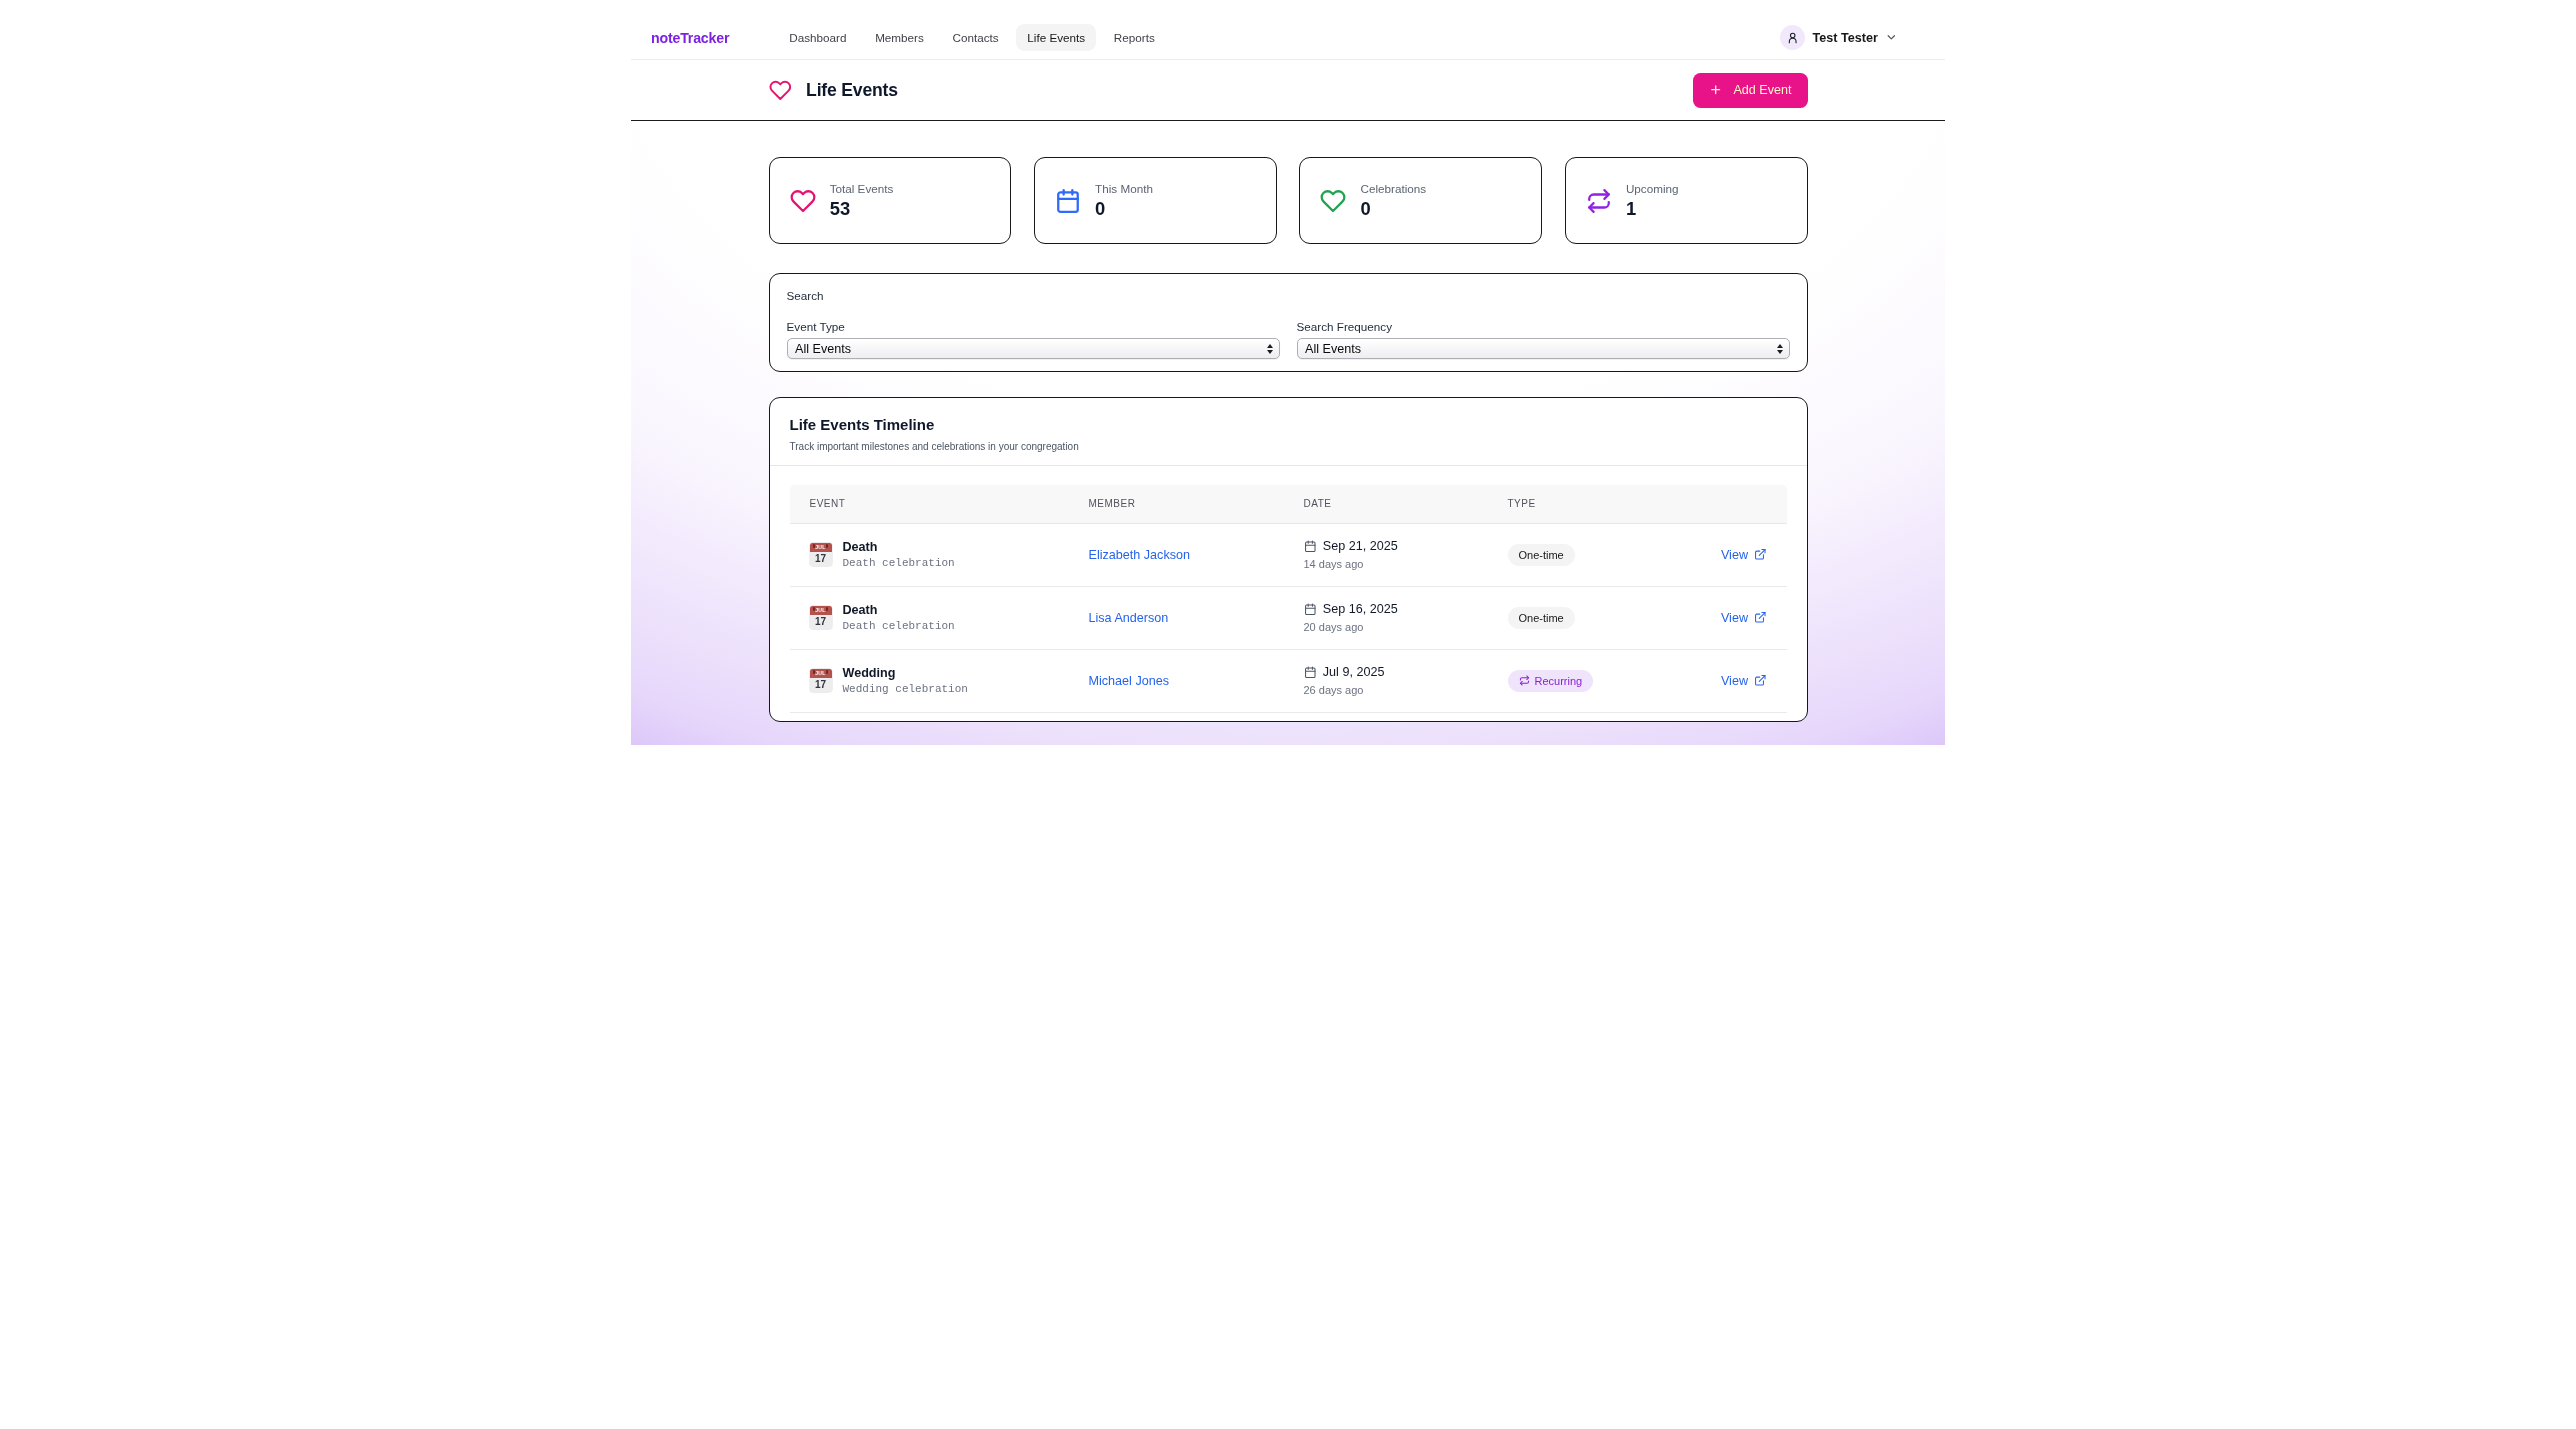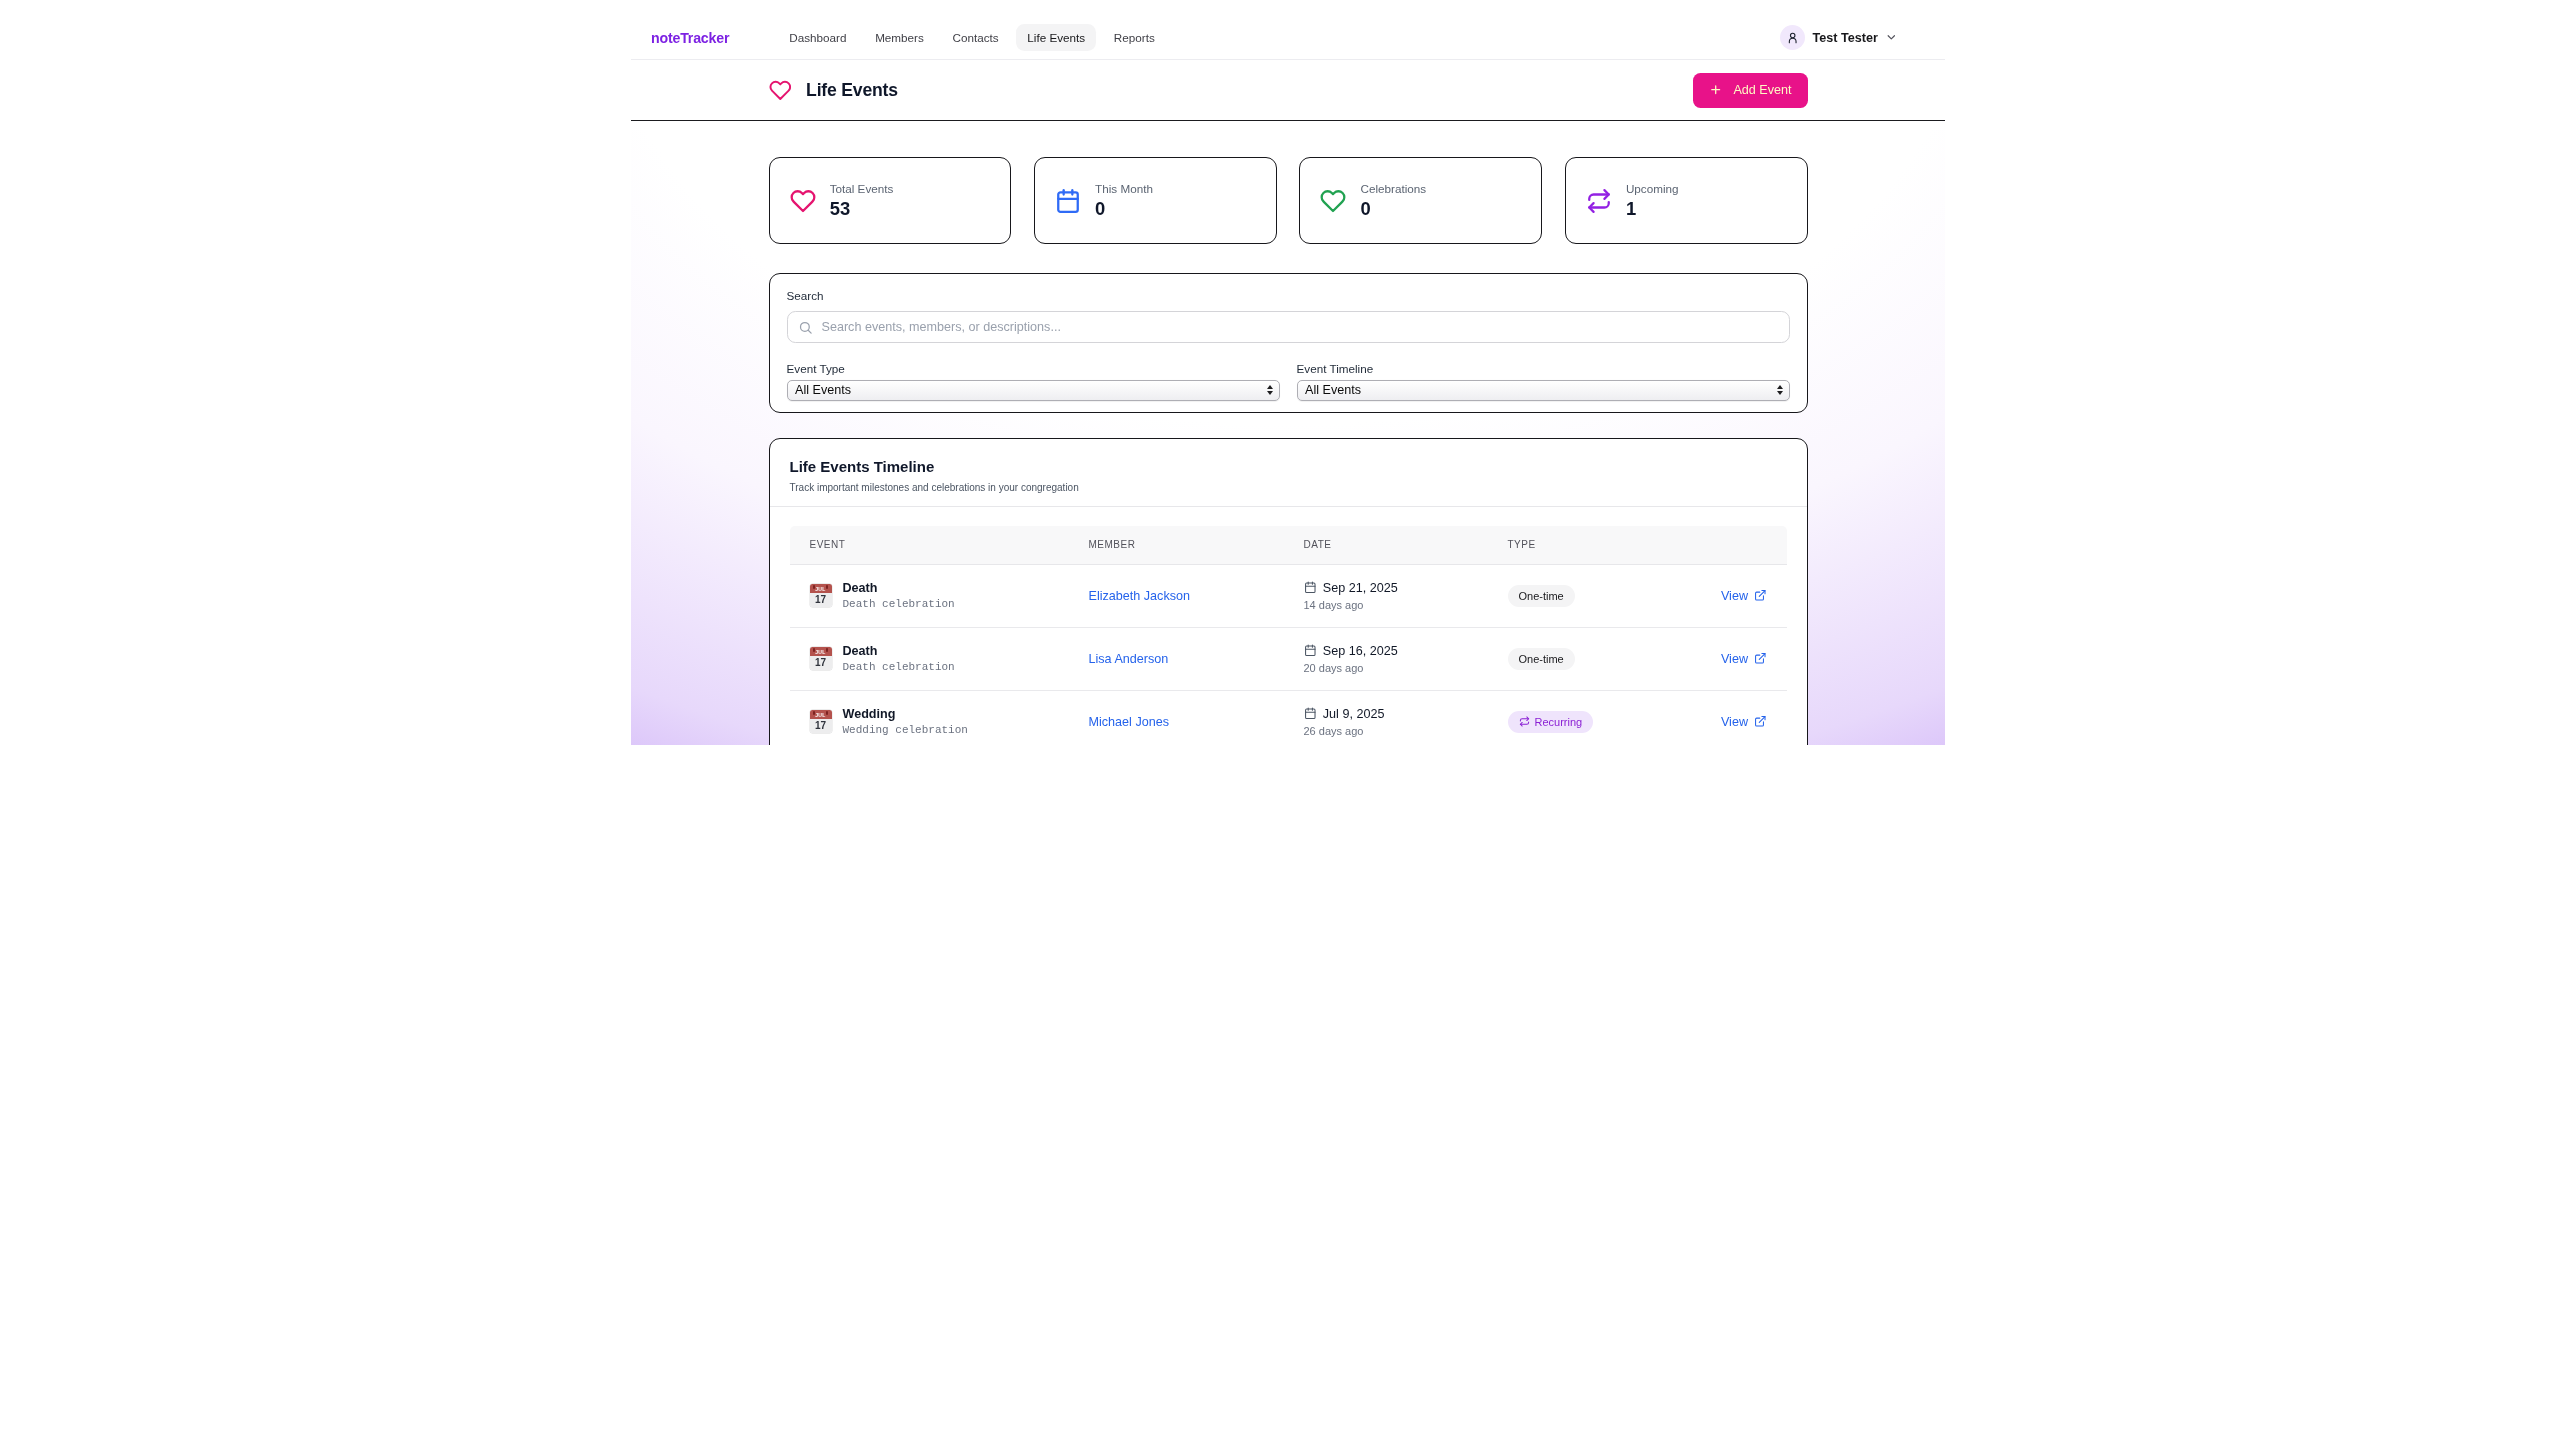--- a/index.html
+++ b/index.html
@@ -269,42 +269,33 @@
         </span>
         <div class="stat-text">
           <div class="stat-label">Upcoming</div>
           <div class="stat-value">1</div>
         </div>
       </div>
     </section>
 
     <section class="panel filter-panel">
       <label class="field-label">Search</label>
-      <div class="search-box">
-        <span class="search-icon">
-          <svg width="15" height="15" viewBox="0 0 24 24" fill="none" stroke="currentColor" stroke-width="2" stroke-linecap="round">
-              <circle cx="11" cy="11" r="7"></circle>
-              <line x1="21" y1="21" x2="16.3" y2="16.3"></line>
-            </svg>
-        </span>
-        <input type="text" placeholder="Search events, members, or descriptions..." style="">
-      </div>
       <div class="filter-row">
         <div>
           <label class="field-label">Event Type</label>
           <div class="select">
             <span class="select-value">All Events</span>
             <span class="select-arrows">
                 <span class="tri-up"></span>
                 <span class="tri-down"></span>
               </span>
           </div>
         </div>
         <div>
-          <label class="field-label">Event Timeline</label>
+          <label class="field-label">Search Frequency</label>
           <div class="select">
             <span class="select-value">All Events</span>
             <span class="select-arrows">
                 <span class="tri-up"></span>
                 <span class="tri-down"></span>
               </span>
           </div>
         </div>
       </div>
     </section>

